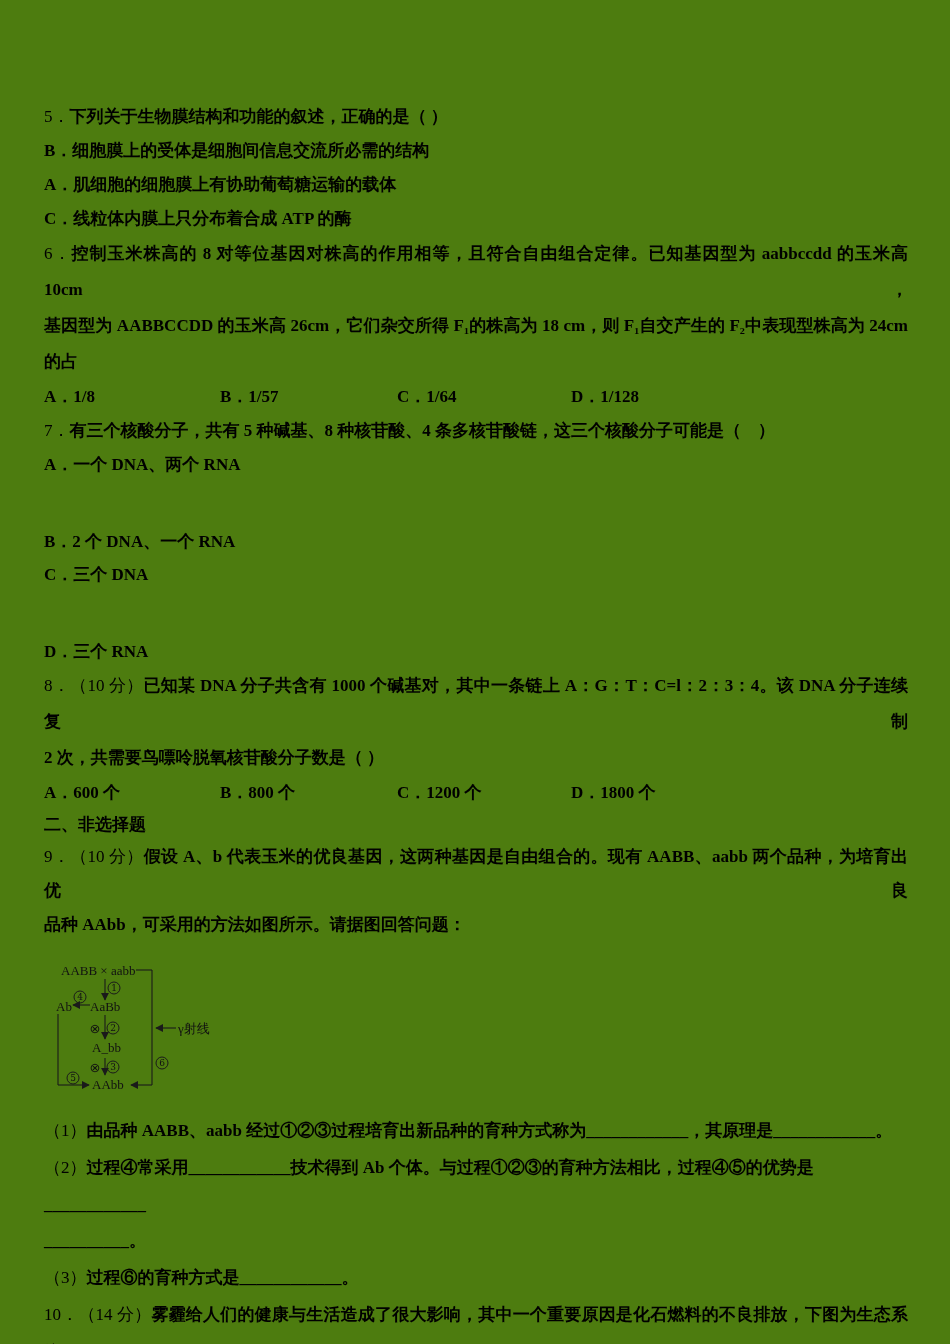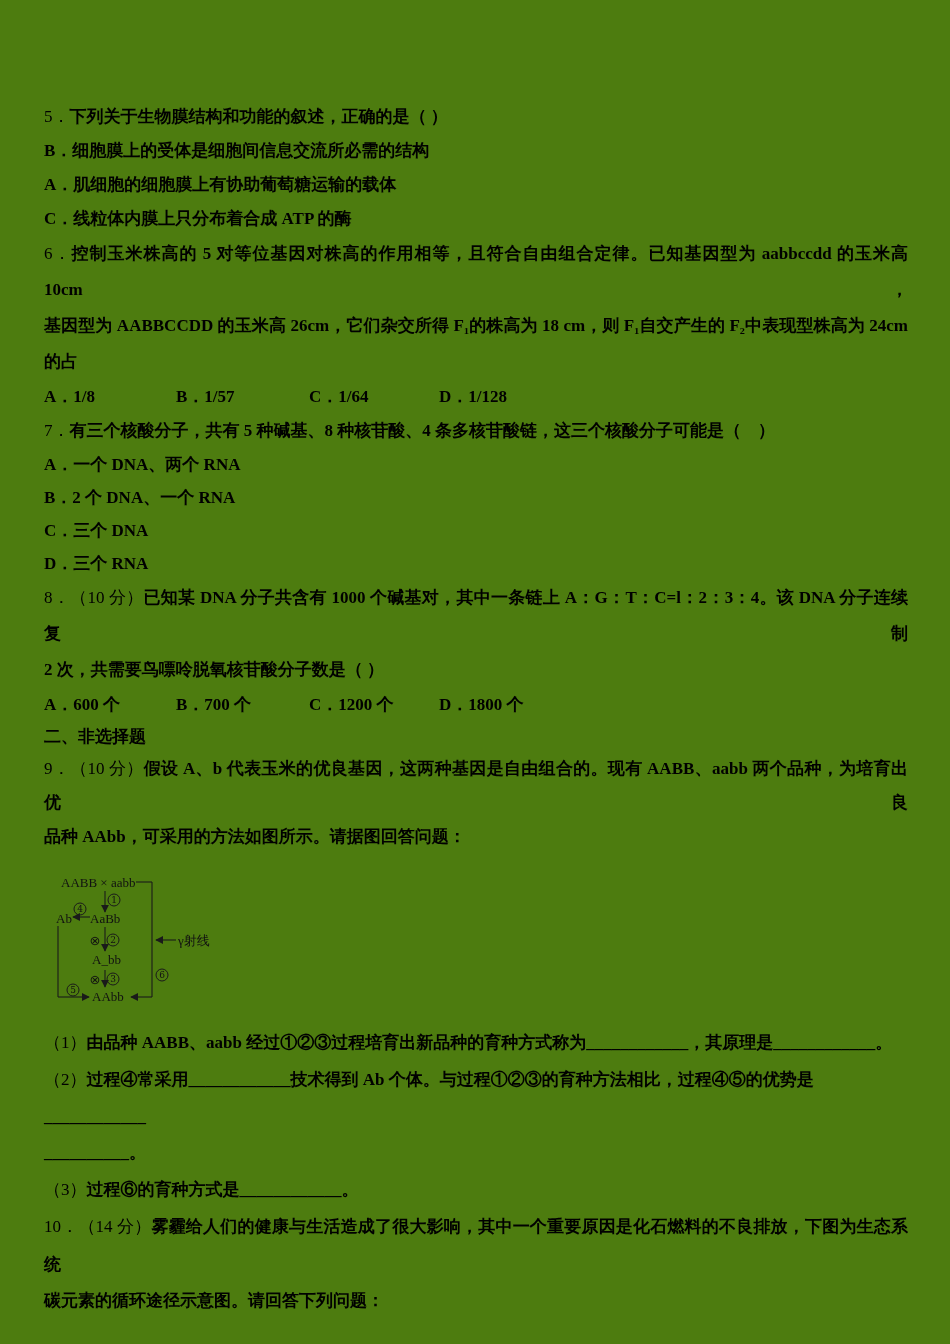--- a/index.html
+++ b/index.html
@@ -28,21 +28,21 @@
   .lh36{line-height:36px;}
   .lh37{line-height:37px;}
   .lh38{line-height:38px;}
   .bt{font-weight:700;}
   .pre{font-weight:400;}
   .jl{
     text-align:justify;
     text-align-last:justify;
     white-space:normal;
   }
-  .optrow{display:flex;}
+  .optrow{display:flex;gap:44px;}
   .optrow .o1{width:132px;}
   .optrow .o2{width:133px;}
   .optrow .o3{width:130px;}
   .optrow .o4{flex:1;}
   .optrow2 .w1{width:265px;}
   .optrow2 .w2{flex:1;font-family:Liberation Serif, serif;}
   .diagram-wrap{
     height:138px;
     margin-left:11px;
     margin-top:16px;
@@ -82,21 +82,21 @@
 <div class="doc">
 
   <section>
     <div class="ln"><span class="pre">5．</span><span class="bt">下列关于生物膜结构和功能的叙述，正确的是（ ）</span></div>
     <div class="ln bt">B．细胞膜上的受体是细胞间信息交流所必需的结构</div>
     <div class="ln bt">A．肌细胞的细胞膜上有协助葡萄糖运输的载体</div>
     <div class="ln bt">C．线粒体内膜上只分布着合成 ATP 的酶</div>
   </section>
 
   <section>
-    <div class="ln lh36 jl"><span class="pre">6．</span><span class="bt">控制玉米株高的 5 对等位基因对株高的作用相等，且符合自由组合定律。已知基因型为 aabbccdd 的玉米高 10cm，</span></div>
+    <div class="ln lh36 jl"><span class="pre">6．</span><span class="bt">控制玉米株高的 8 对等位基因对株高的作用相等，且符合自由组合定律。已知基因型为 aabbccdd 的玉米高 10cm，</span></div>
     <div class="ln lh36 jl bt">基因型为 AABBCCDD 的玉米高 26cm，它们杂交所得 F₁的株高为 18 cm，则 F₁自交产生的 F₂中表现型株高为 24cm</div>
     <div class="ln lh36 bt">的占</div>
     <div class="ln optrow">
       <span class="o1 bt">A．1/8</span>
       <span class="o2 bt">B．1/57</span>
       <span class="o3 bt">C．1/64</span>
       <span class="o4 bt">D．1/128</span>
     </div>
   </section>
 
@@ -110,21 +110,21 @@
       <span class="w1 bt">C．三个 DNA</span>
       <span class="w2 bt">D．三个 RNA</span>
     </div>
   </section>
 
   <section>
     <div class="ln lh36 jl"><span class="pre">8．</span><span class="pre">（10 分）</span><span class="bt">已知某 DNA 分子共含有 1000 个碱基对，其中一条链上 A：G：T：C=l：2：3：4。该 DNA 分子连续复制</span></div>
     <div class="ln lh36 bt">2 次，共需要鸟嘌呤脱氧核苷酸分子数是（ ）</div>
     <div class="ln optrow">
       <span class="o1 bt">A．600 个</span>
-      <span class="o2 bt">B．700 个</span>
+      <span class="o2 bt">B．800 个</span>
       <span class="o3 bt">C．1200 个</span>
       <span class="o4 bt">D．1800 个</span>
     </div>
   </section>
 
   <div class="ln lh30 bt">二、非选择题</div>
 
   <section>
     <div class="ln jl"><span class="pre">9．</span><span class="pre">（10 分）</span><span class="bt">假设 A、b 代表玉米的优良基因，这两种基因是自由组合的。现有 AABB、aabb 两个品种，为培育出优良</span></div>
     <div class="ln bt">品种 AAbb，可采用的方法如图所示。请据图回答问题：</div>

